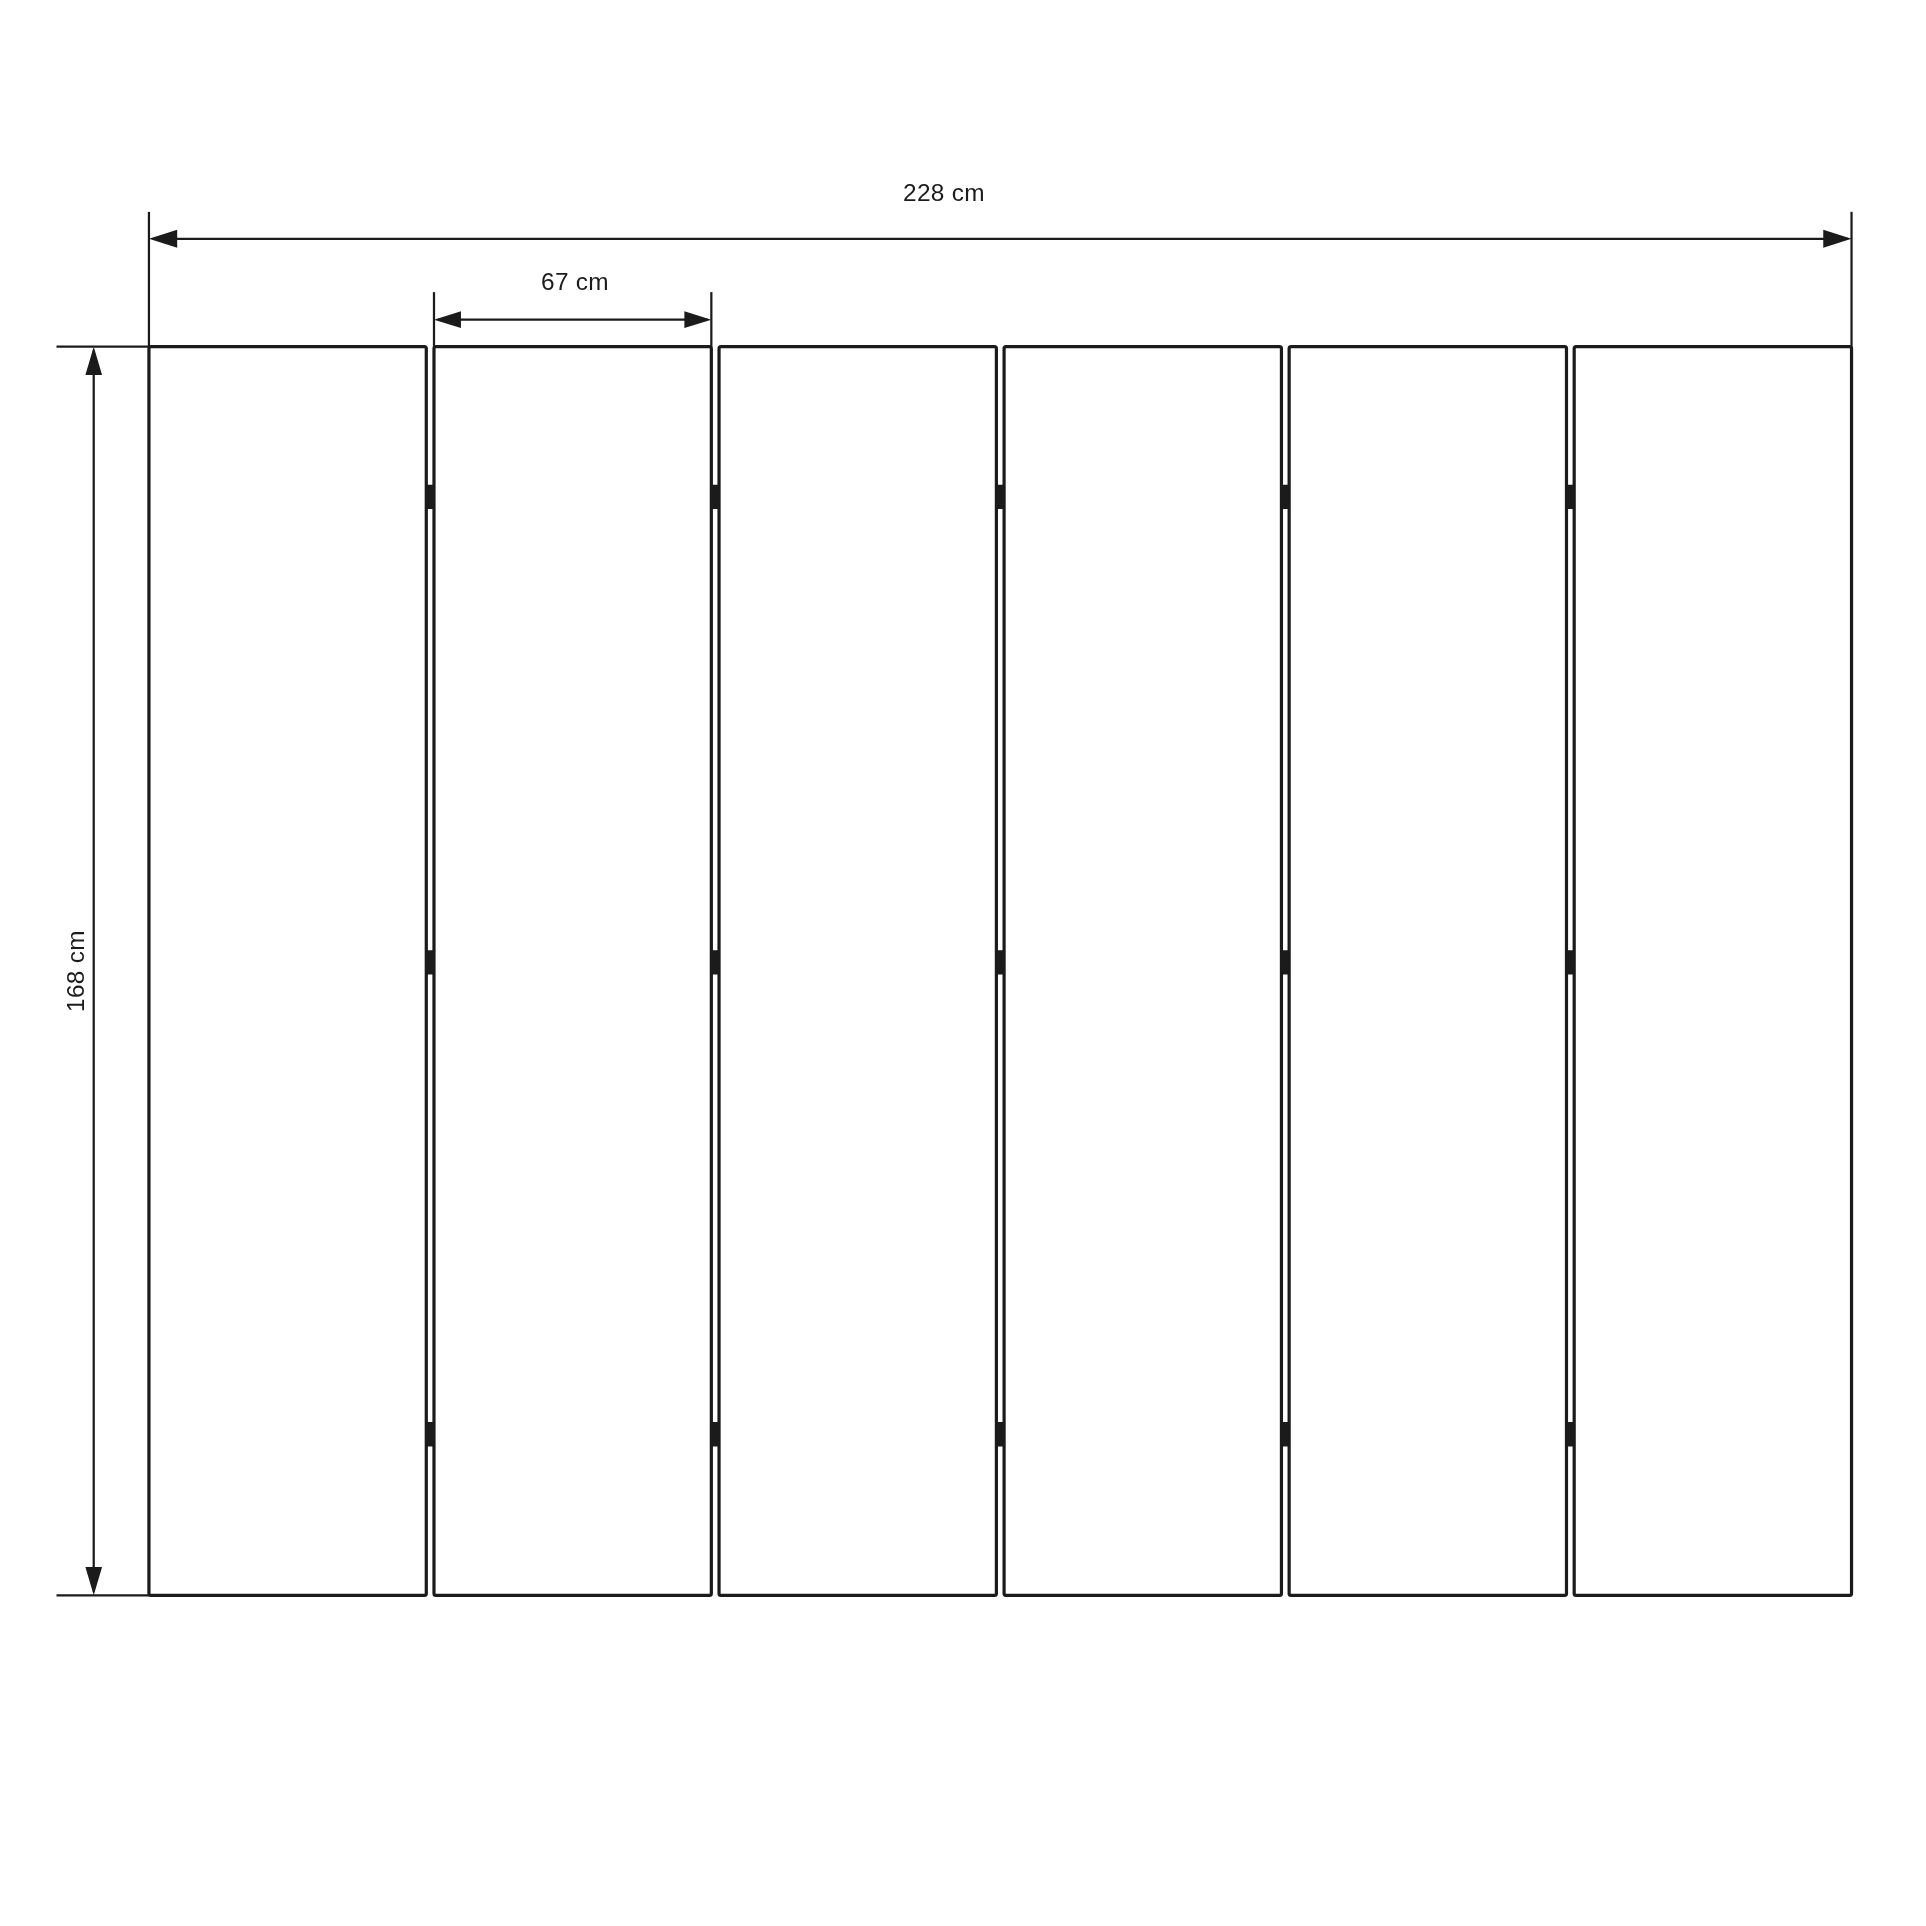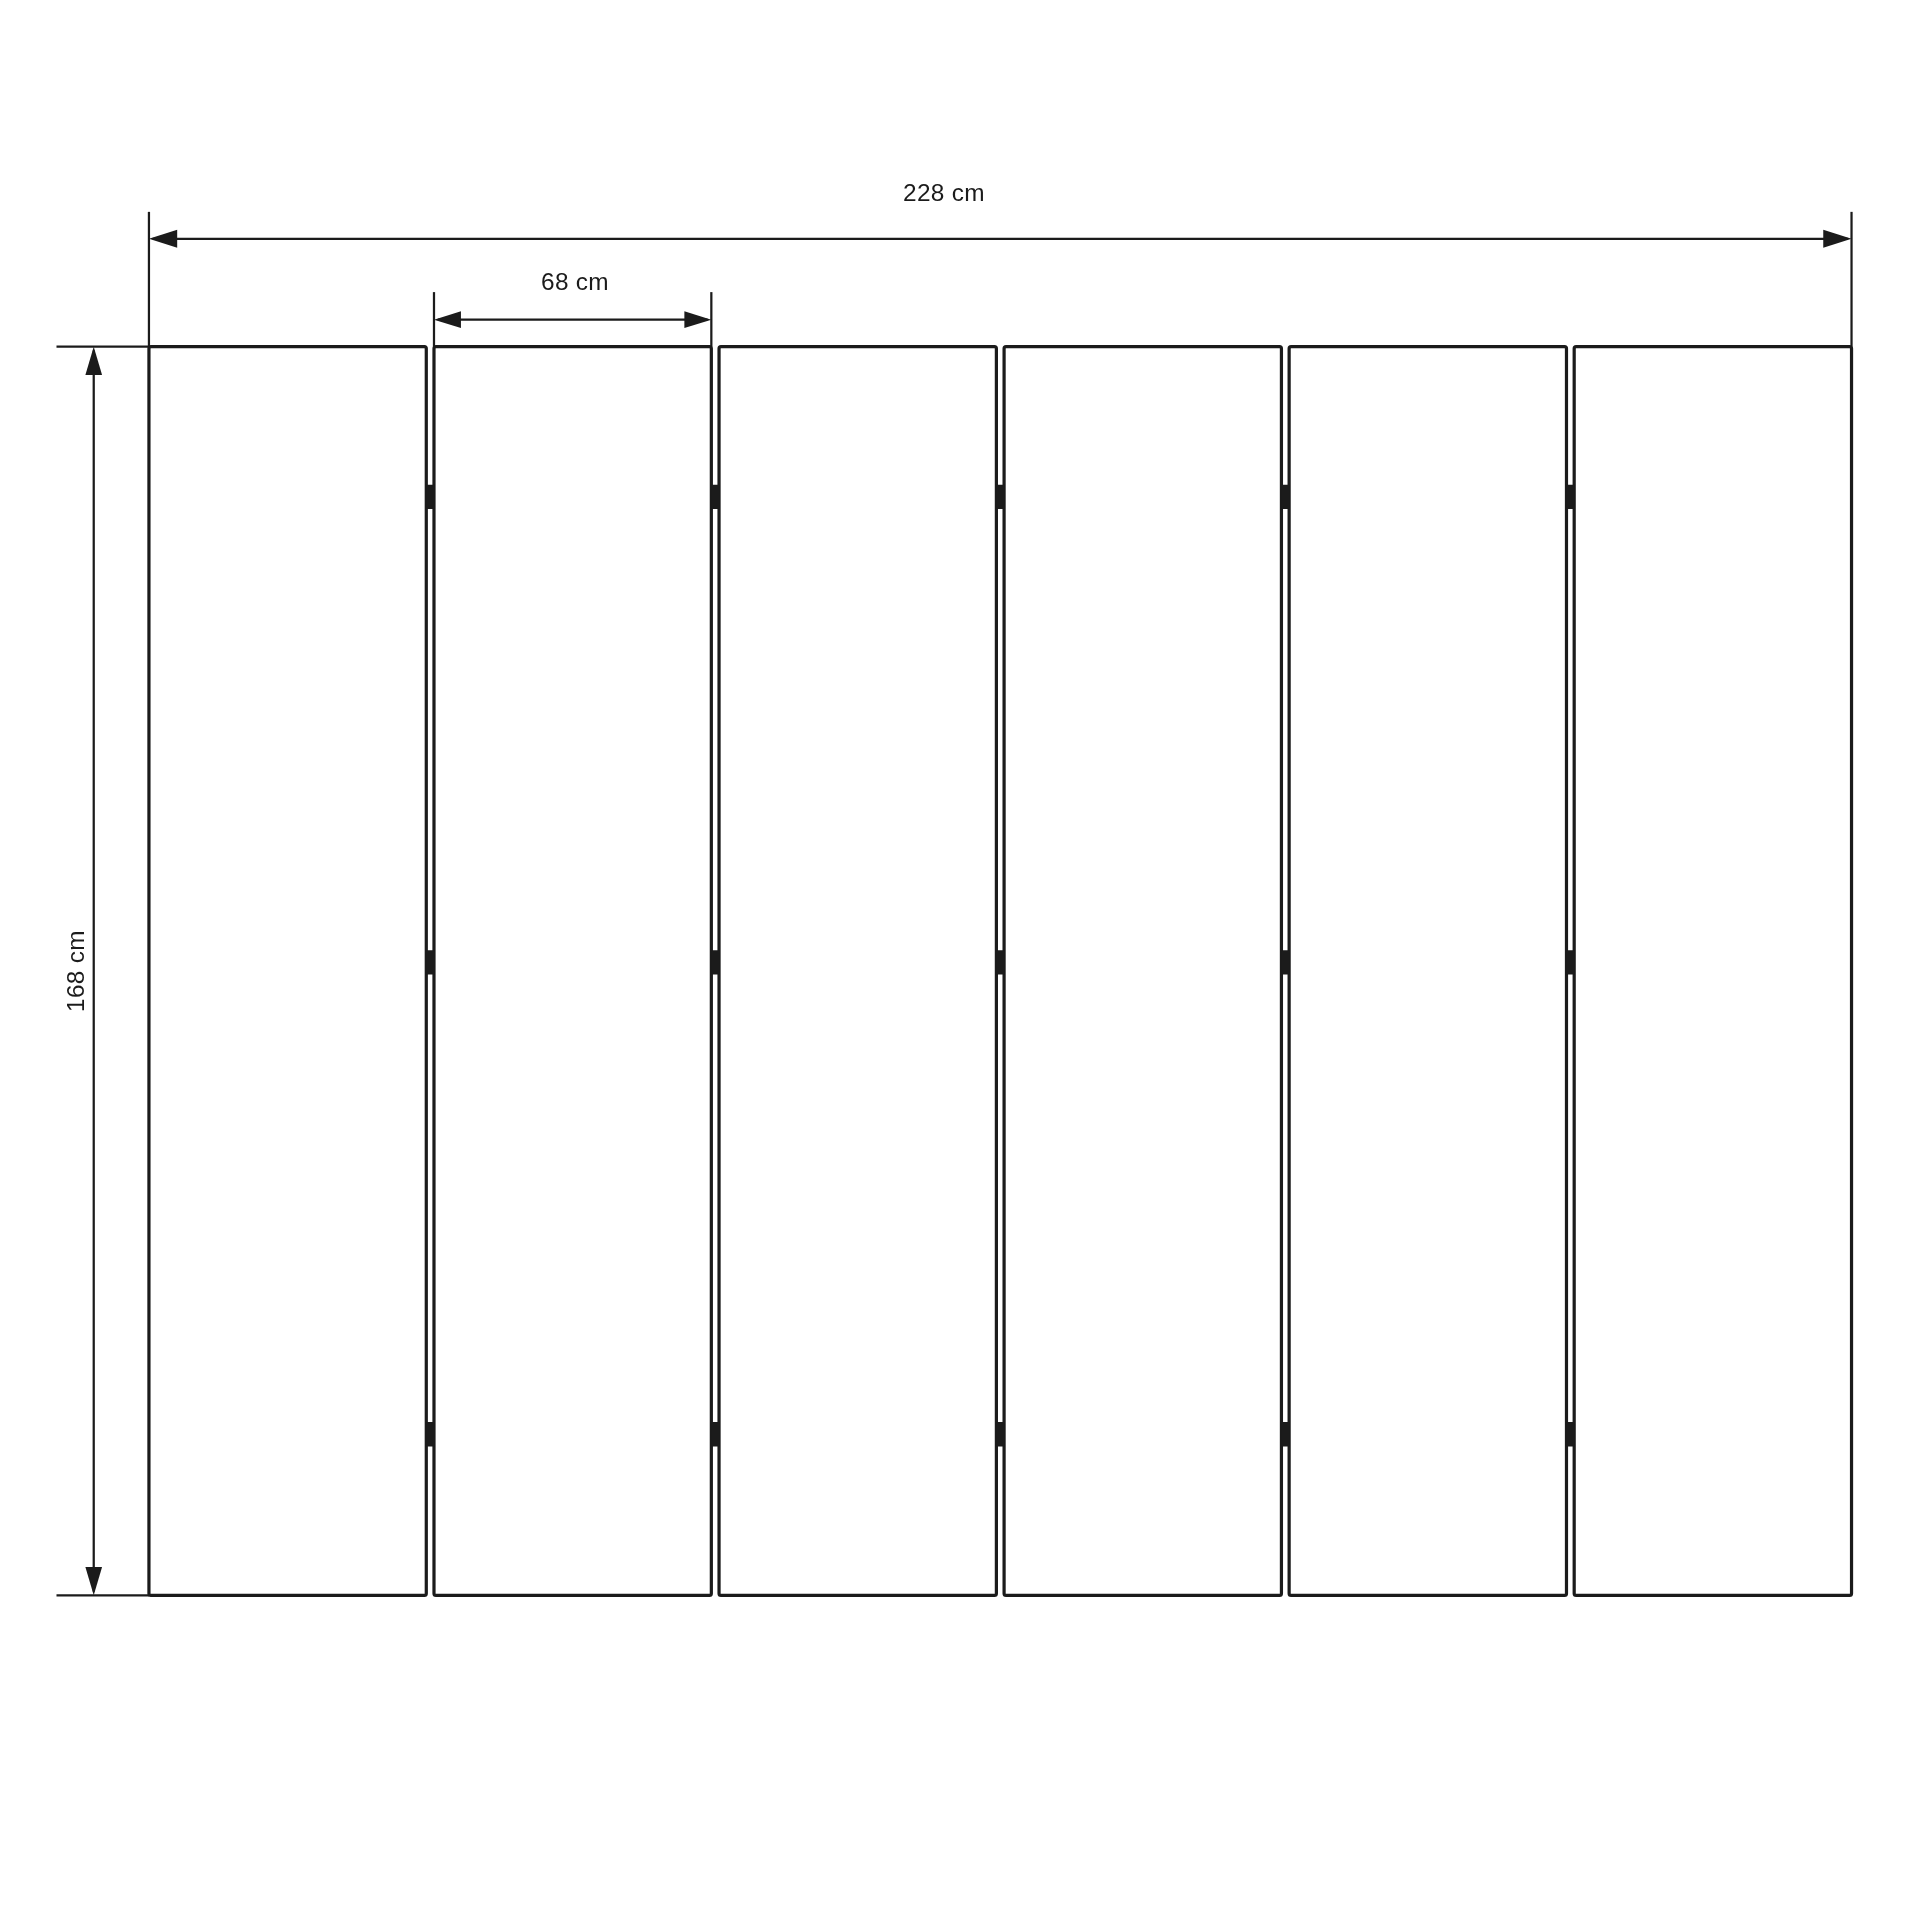--- a/index.html
+++ b/index.html
@@ -113,18 +113,18 @@
       <line x1="232" y1="540" x2="88" y2="540"></line>
       <line x1="232" y1="2485" x2="88" y2="2485"></line>
       <line x1="146" y1="546" x2="146" y2="2479"></line>
       <polygon points="146,540 133,584 159,584" fill="#1b1b1b" stroke="none"></polygon>
       <polygon points="146,2485 133,2441 159,2441" fill="#1b1b1b" stroke="none"></polygon>
     </g>
   </svg>
 
   <div class="dim-label" id="width-total-label">228 cm</div>
 
-  <div class="dim-label" id="width-panel-label">68 cm</div>
+  <div class="dim-label" id="width-panel-label">67 cm</div>
 
   <div class="dim-label" id="height-label">168 cm</div>
 
 </div>
 
 
 </body></html>

